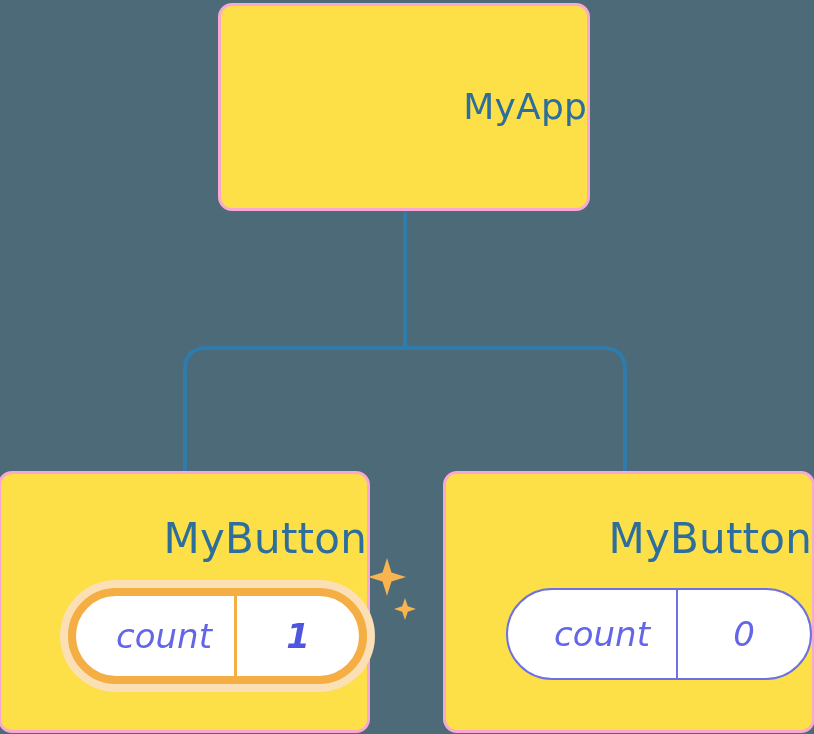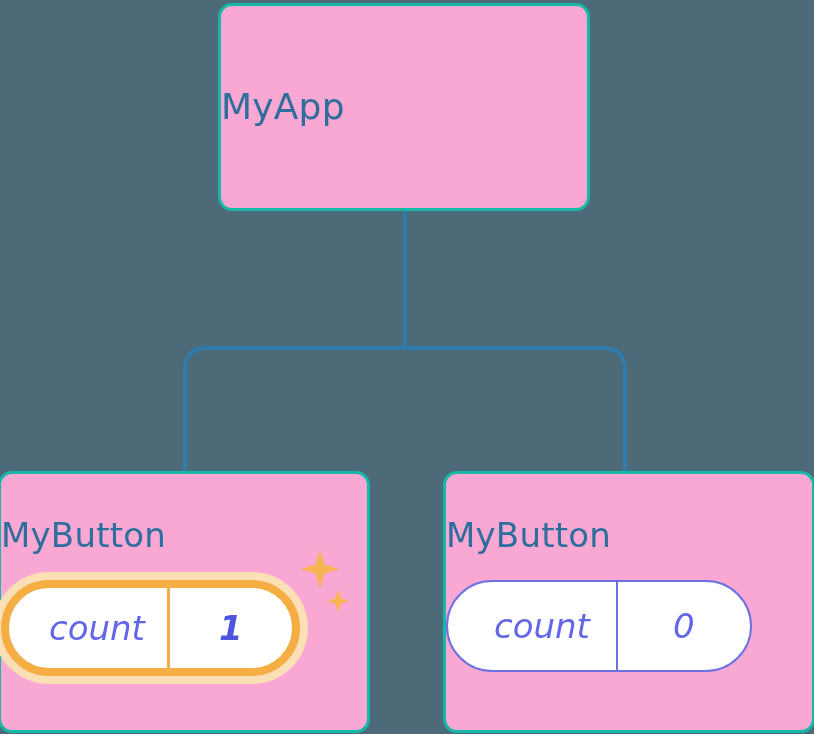--- a/index.html
+++ b/index.html
@@ -28,27 +28,27 @@
     left: 0;
     top: 0;
     width: 814px;
     height: 734px;
     pointer-events: none;
   }
 
   
   .node {
     position: absolute;
-    background: #f9a8d4;
-    border: 3px solid #14b8a6;
+    background: #fde047;
+    border: 3px solid #f9a8d4;
     border-radius: 14px;
     box-sizing: border-box;
     display: flex;
     flex-direction: column;
-    align-items: flex-start;
+    align-items: flex-end;
   }
 
   .node-root {
     left: 218px;
     top: 3px;
     width: 372px;
     height: 208px;
     justify-content: center;
   }
 
@@ -61,21 +61,21 @@
     white-space: nowrap;
   }
 
   .node-leaf {
     width: 372px;
     height: 262px;
     top: 471px;
     padding-top: 44px;
   }
   .node-leaf .node-title {
-    font-size: 34px;
+    font-size: 42px;
   }
 
   .leaf-left  { left: -2px; }
   .leaf-right { left: 443px; }
 
   
   .badge-wrap {
     position: relative;
     margin-top: 28px;
     display: flex;

